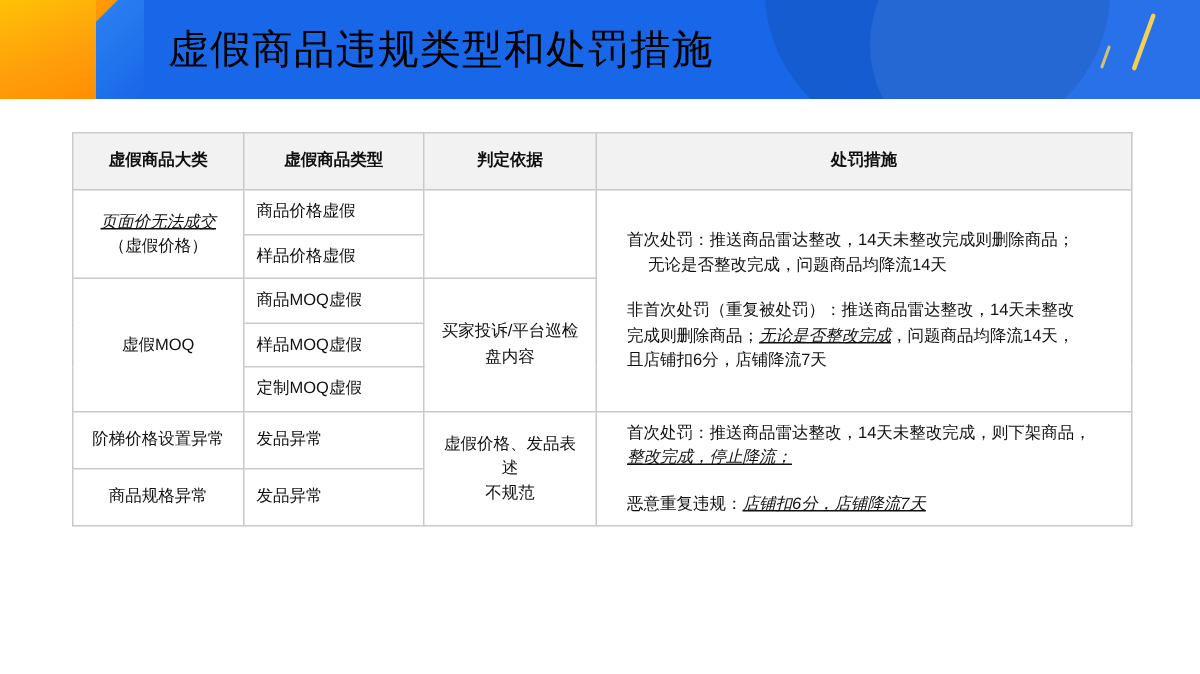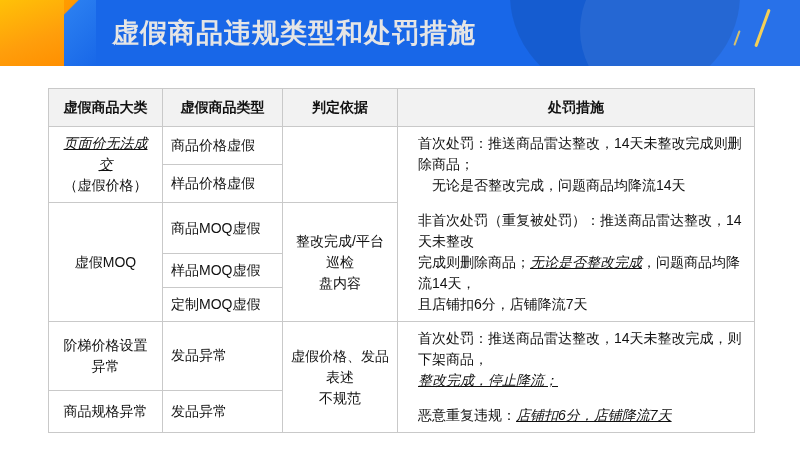--- a/index.html
+++ b/index.html
@@ -64,44 +64,44 @@
     right: 62px; top: 30px;
     width: 2px; height: 16px;
     background: #ffd54f;
     transform: rotate(20deg);
     border-radius: 2px;
     opacity: .8;
   }
   .banner-title {
     position: absolute;
     left: 112px; top: 14px;
-    color: #e5e5e5;
+    color: #000000;
     font-size: 27px;
-    font-weight: bold;
+    font-weight: normal;
     letter-spacing: 1px;
     line-height: 38px;
     white-space: nowrap;
   }
 
   
   .table-wrap {
     position: absolute;
     left: 48px; top: 88px;
     width: 706px;
   }
   table.matrix {
     border-collapse: collapse;
     width: 706px;
     table-layout: fixed;
   }
   table.matrix td, table.matrix th {
     border: 1px solid #c9c9c9;
     padding: 6px 8px;
     vertical-align: middle;
-    font-size: 14px;
+    font-size: 11px;
     color: #111111;
     line-height: 1.5;
   }
   thead th {
     background: #f2f2f2;
     font-weight: bold;
     font-size: 13.5px;
     text-align: center;
     height: 38px;
     border-top: 1px solid #c9c9c9;
@@ -177,21 +177,21 @@
         <tr>
           <td class="c-center">样品价格虚假</td>
         </tr>
 
         <tr>
           <td class="cat-cell" rowspan="3">
             <span>虚假MOQ</span>
           </td>
           <td class="c-center">商品MOQ虚假</td>
           <td class="mid-cell" rowspan="3">
-            <span class="pen-line">整改完成/平台巡检</span>
+            <span class="pen-line">买家投诉/平台巡检</span>
             <span class="pen-line">盘内容</span>
           </td>
         </tr>
         <tr>
           <td class="c-center">样品MOQ虚假</td>
         </tr>
         <tr>
           <td class="c-center">定制MOQ虚假</td>
         </tr>
 

